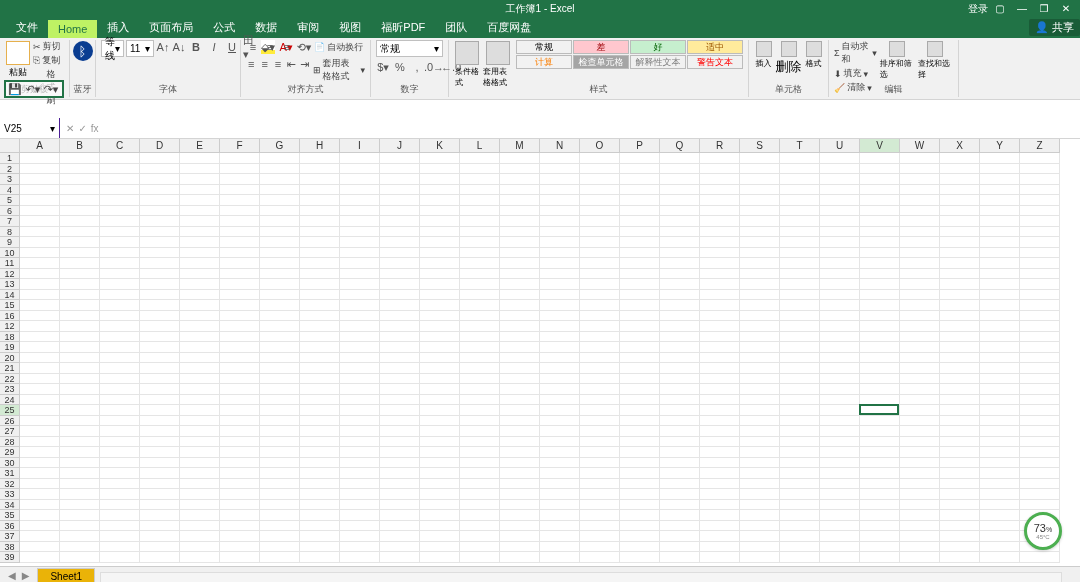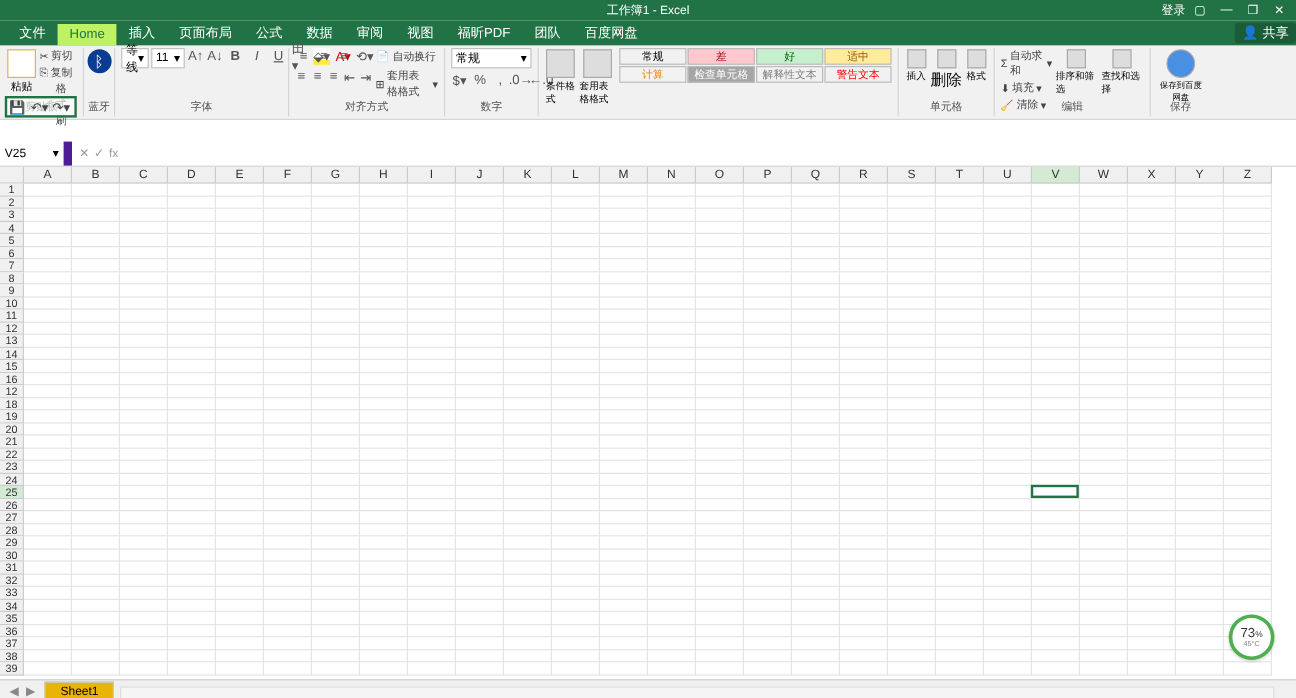--- a/index.html
+++ b/index.html
@@ -15,21 +15,21 @@
 .rgroup { border-right: 1px solid #d4d4d4; padding: 0 5px; display: flex; flex-direction: column; justify-content: space-between; align-items: center; position: relative; }
 .rgroup-label { font-size: 9px; color: #555; position: absolute; bottom: 1px; left: 0; right: 0; text-align: center; }
 .rtop { display: flex; gap: 2px; align-items: flex-start; flex: 1; }
 .rbtn { display: flex; flex-direction: column; align-items: center; gap: 1px; cursor: pointer; padding: 1px; }
 .rbtn-ico { width: 16px; height: 16px; background: #ddd; border: 1px solid #aaa; }
 .rbtn-ico.lg { width: 24px; height: 24px; }
 .tooltip-annot { position: absolute; left: 92px; top: 58px; background: #1a6b3f; color: #fff; padding: 3px 8px; font-size: 14px; font-weight: bold; border: 1px solid #0d4a28; z-index: 10; }
 .qat-box { position: absolute; left: 4px; top: 80px; border: 2px solid #217346; background: rgba(255,255,255,0.6); height: 18px; width: 60px; z-index: 5; display: flex; align-items: center; gap: 6px; padding: 0 3px; }
 .qat-ico { width: 12px; height: 12px; display: flex; align-items: center; justify-content: center; color: #444; font-size: 11px; }
 .namebox-row { height: 21px; border-bottom: 1px solid #d4d4d4; display: flex; align-items: center; background: #fff; margin-top: 18px; }
-.namebox { width: 60px; border-right: 7px solid #4c1d95; padding: 0 4px; font-size: 10px; display: flex; justify-content: space-between; align-items: center; height: 100%; }
+.namebox { width: 60px; border-right: 1px solid #4c1d95; padding: 0 4px; font-size: 10px; display: flex; justify-content: space-between; align-items: center; height: 100%; }
 .fx-icons { display: flex; gap: 4px; padding: 0 6px; color: #999; font-size: 10px; align-items: center; }
 .formula-bar { flex: 1; padding: 0 4px; }
 .grid-area { position: relative; overflow: hidden; height: 427px; }
 .select-all { position: absolute; left: 0; top: 0; width: 20px; height: 14px; background: #f0f0f0; border-right: 1px solid #ccc; border-bottom: 1px solid #ccc; }
 .col-headers { position: absolute; left: 20px; top: 0; height: 14px; display: flex; }
 .col-h { width: 40px; background: #f0f0f0; border-right: 1px solid #ccc; border-bottom: 1px solid #ccc; text-align: center; font-size: 10px; color: #333; line-height: 14px; }
 .col-h.active { background: #d3ead3; }
 .row-headers { position: absolute; left: 0; top: 14px; width: 20px; }
 .row-h { height: 10.5px; background: #f0f0f0; border-right: 1px solid #ccc; border-bottom: 1px solid #ccc; text-align: center; font-size: 9px; color: #333; line-height: 10.5px; }
 .row-h.active { background: #d3ead3; }
@@ -185,20 +185,21 @@
         <div class="style-cell">常规</div>
         <div class="style-cell" style="background:#ffc7ce;color:#9c0006">差</div>
         <div class="style-cell" style="background:#c6efce;color:#006100">好</div>
         <div class="style-cell" style="background:#ffeb9c;color:#9c5700">适中</div>
         <div class="style-cell" style="background:#f2f2f2;color:#fa7d00">计算</div>
         <div class="style-cell" style="background:#a5a5a5;color:#fff">检查单元格</div>
         <div class="style-cell" style="color:#7f7f7f">解释性文本</div>
         <div class="style-cell" style="color:#ff0000">警告文本</div>
       </div>
     </div>
+    <div class="rgroup-label">样式</div>
   </div>
 
   <div class="rgroup" style="width:80px">
     <div class="rtop">
       <div class="rbtn">
           <div class="rbtn-ico"></div>
           <span style="font-size:8px">插入</span>
         </div>
       <div class="rbtn">
           <div class="rbtn-ico"></div>
@@ -224,29 +225,20 @@
           <span style="font-size:8px">排序和筛选</span>
         </div>
       <div class="rbtn">
           <div class="rbtn-ico"></div>
           <span style="font-size:8px">查找和选择</span>
         </div>
     </div>
     <div class="rgroup-label">编辑</div>
   </div>
 
-  <div class="rgroup" style="width:50px;border-right:none">
-    <div class="rtop">
-        <div class="rbtn">
-          <div class="rbtn-ico lg" style="border-radius:50%;background:#4a90e2"></div>
-          <span style="font-size:7px;text-align:center">保存到百度网盘</span>
-        </div>
-      </div>
-    <div class="rgroup-label">保存</div>
-  </div>
 
 </div>
 
 <div class="qat-box">
   <span class="qat-ico">💾</span>
   <span class="qat-ico">↶▾</span>
   <span class="qat-ico">↷▾</span>
 </div>
 
 <div class="namebox-row">

